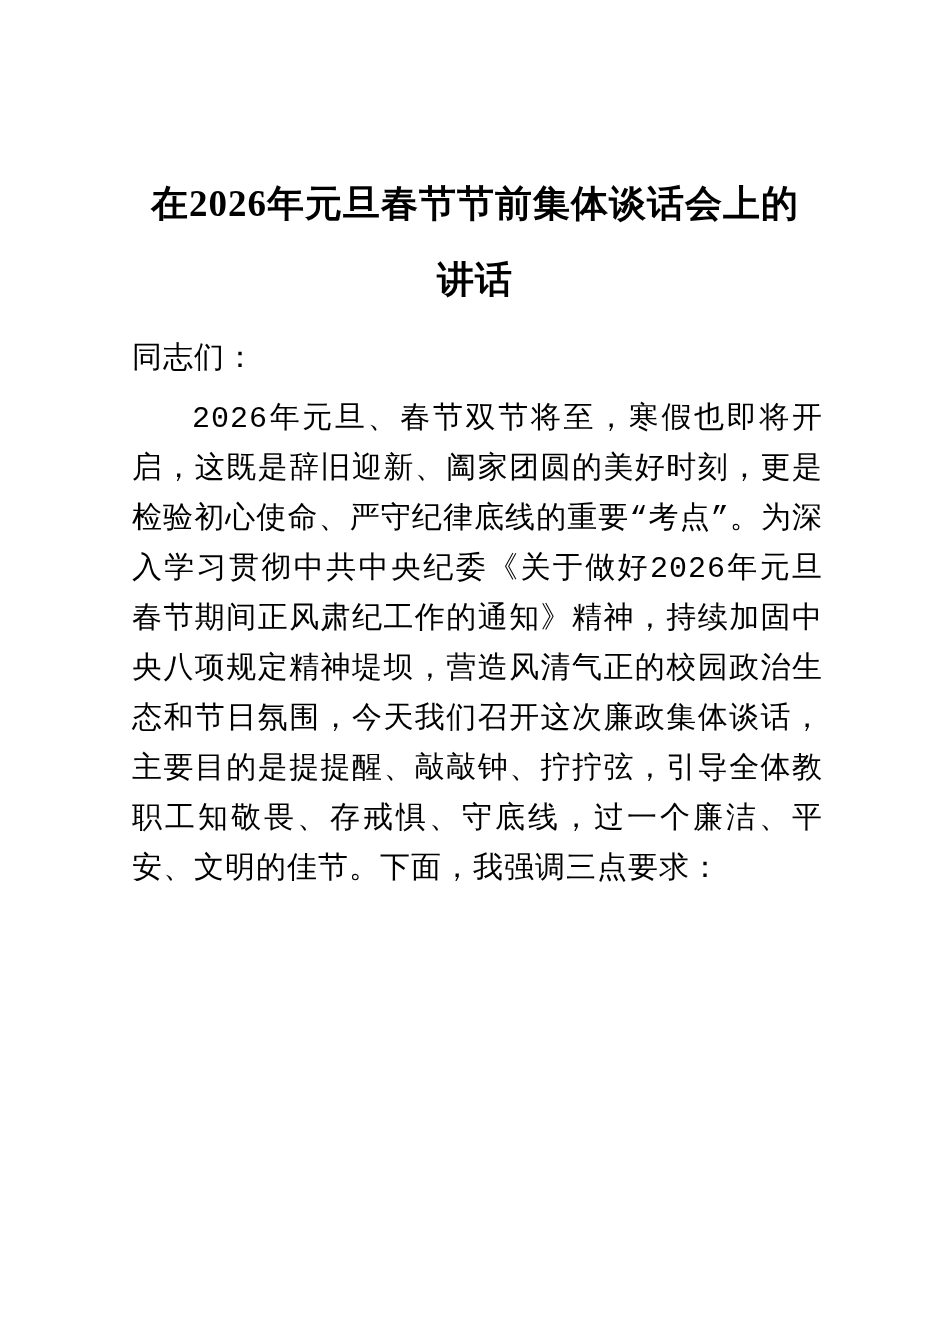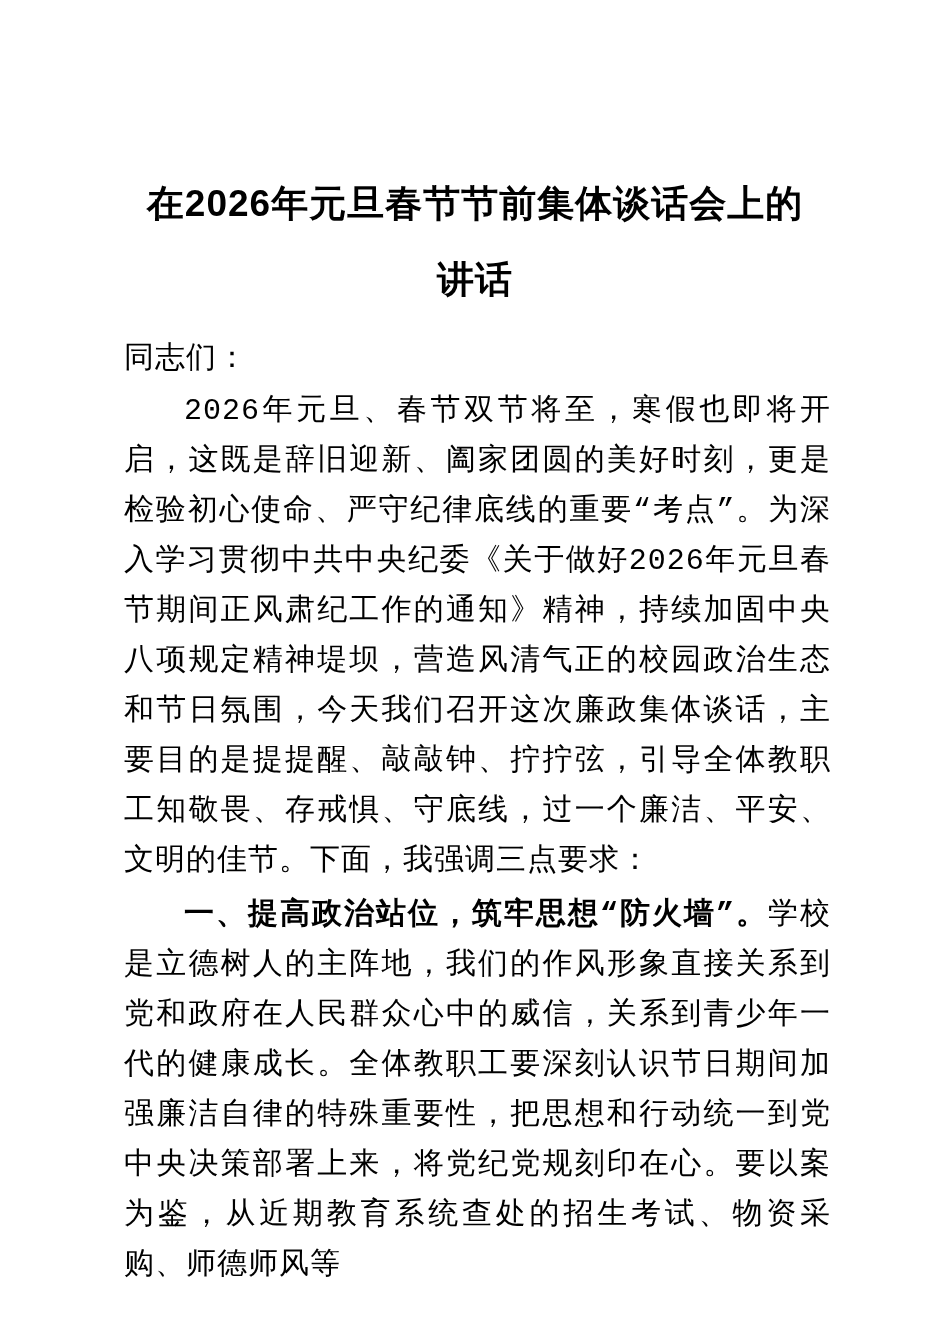--- a/index.html
+++ b/index.html
@@ -20,30 +20,31 @@
     margin: 0;
     padding-top: 166px;
     text-align: center;
     font-size: 37px;
     font-weight: 600;
     line-height: 76px;
     letter-spacing: 1px;
   }
   .title-line {
     display: block;
+    font-family: Liberation Serif, serif;
   }
   .doc-body {
     margin: 14px 115px 0 120px;
     font-size: 30px;
     line-height: 50px;
     text-align: justify;
     letter-spacing: 1px;
   }
   .para {
-    margin: 4px;
+    margin: 12px;
     padding: 0;
   }
   .para.indent {
     text-indent: 2em;
     font-family: Liberation Mono, monospace;
   }
   .para-lead {
     font-weight: bold;
   }
 </style>
@@ -54,15 +55,14 @@
   <h1 class="doc-title">
     <span class="title-line">在2026年元旦春节节前集体谈话会上的</span>
     <span class="title-line">讲话</span>
   </h1>
 
   <div class="doc-body">
     <p class="para">同志们：</p>
 
     <p class="para indent">2026年元旦、春节双节将至，寒假也即将开启，这既是辞旧迎新、阖家团圆的美好时刻，更是检验初心使命、严守纪律底线的重要“考点”。为深入学习贯彻中共中央纪委《关于做好2026年元旦春节期间正风肃纪工作的通知》精神，持续加固中央八项规定精神堤坝，营造风清气正的校园政治生态和节日氛围，今天我们召开这次廉政集体谈话，主要目的是提提醒、敲敲钟、拧拧弦，引导全体教职工知敬畏、存戒惧、守底线，过一个廉洁、平安、文明的佳节。下面，我强调三点要求：</p>
 
-    <p class="para indent"><span class="para-lead">一、提高政治站位，筑牢思想“防火墙”。</span><span>学校是立德树人的主阵地，我们的作风形象直接关系到党和政府在人民群众心中的威信，关系到青少年一代的健康成长。全体教职工要深刻认识节日期间加强廉洁自律的特殊重要性，把思想和行动统一到党中央决策部署上来，将党纪党规刻印在心。要以案为鉴，从近期教育系统查处的招生考试、物资采购、师德师风等</span></p>
   </div>
 </div>
 
 </body></html>

